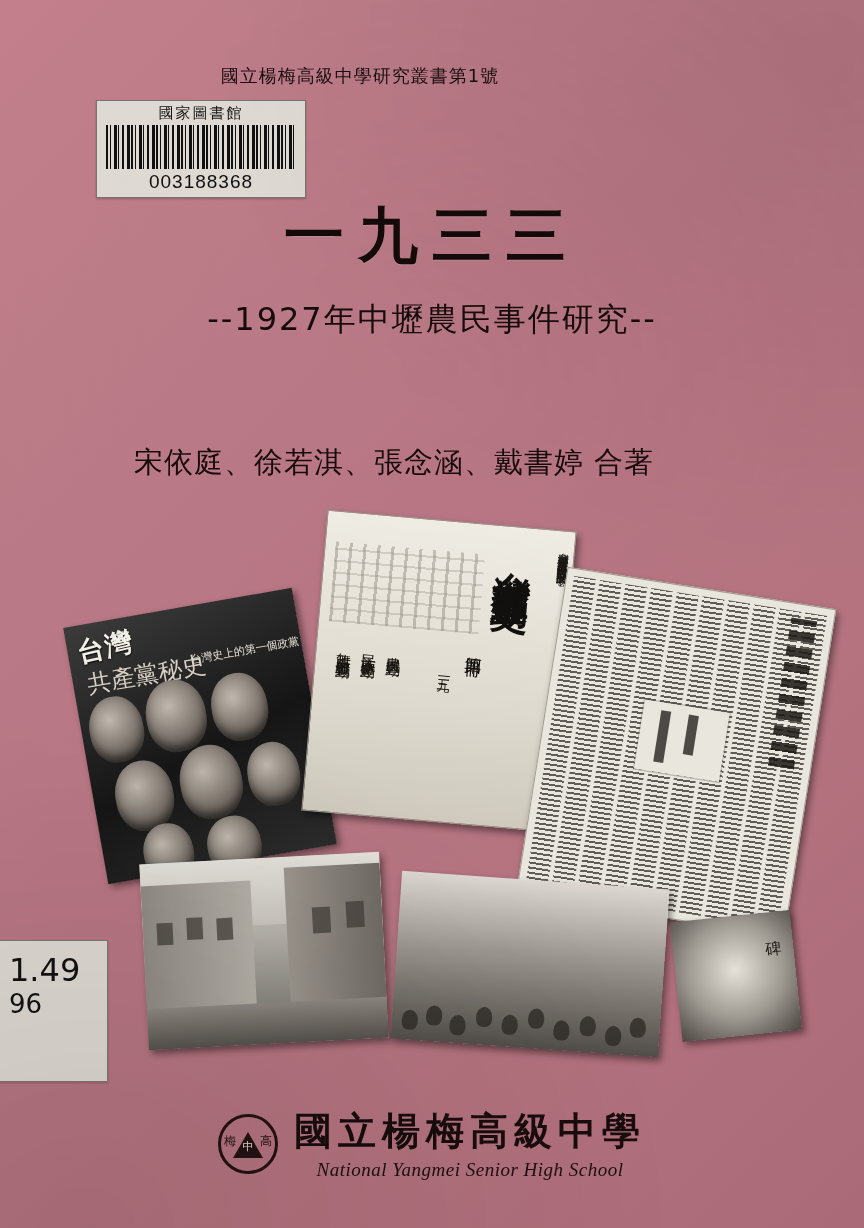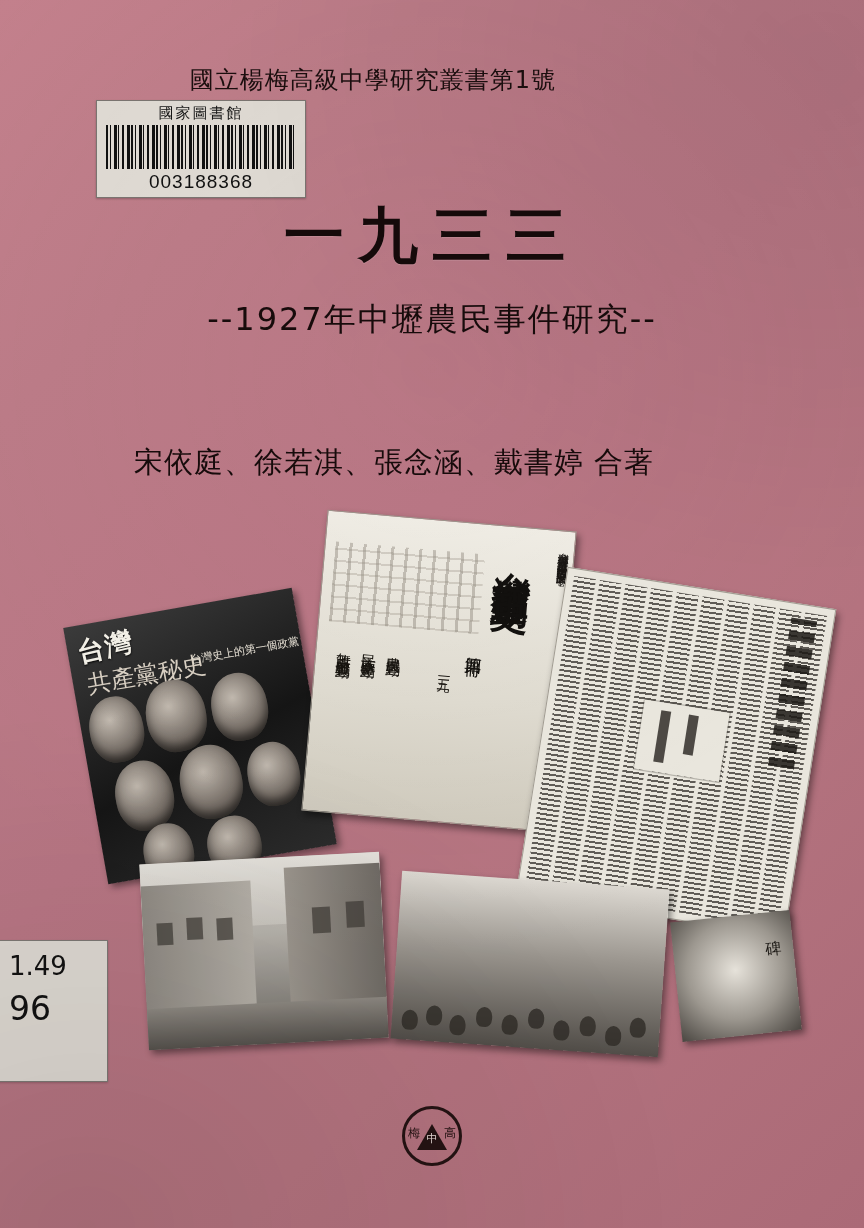--- a/index.html
+++ b/index.html
@@ -30,25 +30,24 @@
     opacity: 0.8;
   }
 
   
   .series-line {
     position: absolute;
     top: 64px;
     left: 0;
     width: 720px;
     text-align: center;
-    font-size: 24px;
+    font-size: 18px;
     letter-spacing: 1px;
     color: #1b0e0e;
     font-family: "DejaVu Sans", sans-serif;
-    padding-left: 13px;
   }
 
   
   .barcode-label {
     position: absolute;
     left: 96px;
     top: 100px;
     width: 208px;
     height: 96px;
     background: #ded9d2;
@@ -94,29 +93,29 @@
     width: 150px;
     height: 140px;
     background: #ded9d2;
     border: 1px solid #7d7874;
     box-shadow: 0 1px 2px rgba(0,0,0,0.2);
   }
   .call-label .l1 {
     position: absolute;
     left: 52px;
     top: 10px;
-    font-size: 26px;
+    font-size: 32px;
     font-family: "DejaVu Sans", sans-serif;
     color: #111;
   }
   .call-label .l2 {
     position: absolute;
     left: 52px;
     top: 48px;
-    font-size: 33px;
+    font-size: 26px;
     font-family: "DejaVu Sans", sans-serif;
     color: #111;
   }
 
   
   .main-title {
     position: absolute;
     top: 196px;
     left: 0;
     width: 864px;
@@ -570,16 +569,20 @@
   </div>
 
   <div class="footer">
     <div class="logo-row">
       <span class="logo-mark">
         <span class="tri"></span>
         <span class="ch-l">梅</span>
         <span class="ch-r">高</span>
         <span class="ch-c">中</span>
       </span>
+      <span>
+        <div class="school-cn">國立楊梅高級中學</div>
+        <div class="school-en">National Yangmei Senior High  School</div>
+      </span>
     </div>
   </div>
 
 </div>
 
 </body></html>

